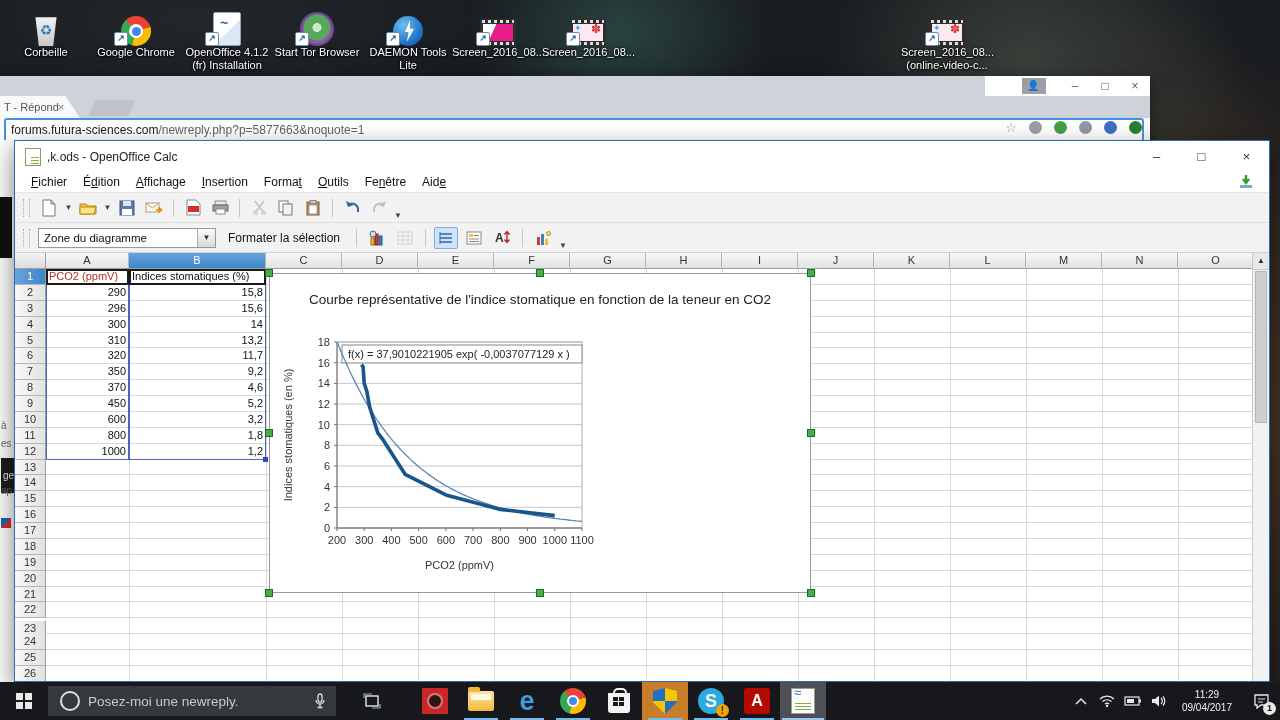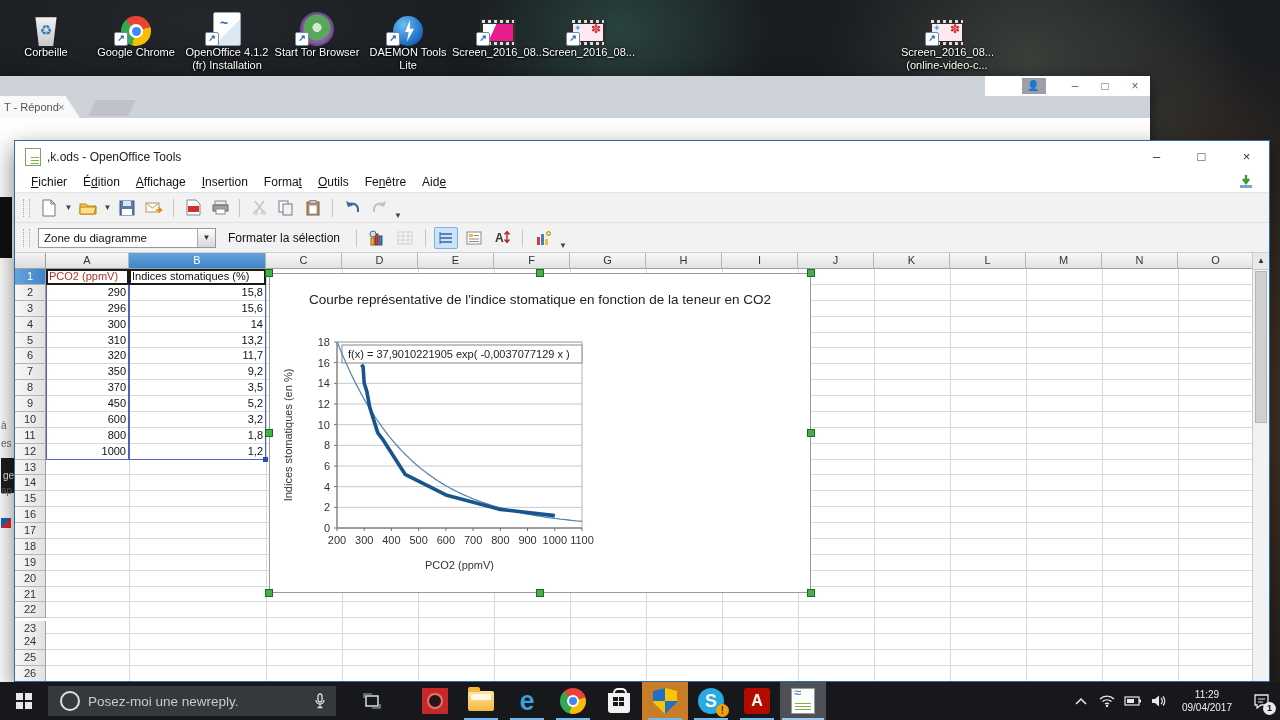--- a/index.html
+++ b/index.html
@@ -266,34 +266,49 @@
     <div class="cw-profile">👤</div>
     <div class="cw-btn">–</div>
     <div class="cw-btn">□</div>
     <div class="cw-btn">×</div>
   </div>
   <div class="cw-tab">
     <span class="cw-tab-title">T - Répond</span>
     <span class="cw-tab-close">×</span>
   </div>
   <div class="cw-newtab"></div>
+  <div class="cw-urlrow">
+    <div class="cw-omni">
+      <span class="cw-url">
+        <span class="domain">forums.futura-sciences.com</span><span class="path">/newreply.php?p=5877663&amp;noquote=1</span>
+      </span>
+    </div>
+    <div class="cw-exts">
+      <span class="cw-star">☆</span>
+      <span class="ext-dot" style="background:#9aa0a6"></span>
+      <span class="ext-dot" style="background:#43a047"></span>
+      <span class="ext-dot" style="background:#8d99a6"></span>
+      <span class="ext-dot" style="background:#3f6fc4"></span>
+      <span class="ext-dot" style="background:#2e7d32"></span>
+    </div>
+  </div>
   <div class="cw-page-sliver">
     <div class="frag-black"></div>
     <span class="frag" style="top:280px">à</span>
     <span class="frag" style="top:298px">es</span>
     <span class="frag frag-dark" style="top:318px">ge</span>
     <span class="frag" style="top:345px">ap</span>
     <span class="frag-icon"></span>
   </div>
 </div>
 
 <div id="calc-win">
   <div class="ca-titlebar">
     <div class="ca-doc-icon"></div>
-    <div class="ca-title">,k.ods - OpenOffice Tools</div>
+    <div class="ca-title">,k.ods - OpenOffice Calc</div>
     <div class="ca-ctrls">
       <div class="ca-btn">–</div>
       <div class="ca-btn">□</div>
       <div class="ca-btn">×</div>
     </div>
   </div>
   <div class="ca-menubar">
     <div class="ca-menu"><span class="u">F</span><span>i</span><span>c</span><span>h</span><span>i</span><span>e</span><span>r</span></div>
       <div class="ca-menu"><span>É</span><span class="u">d</span><span>i</span><span>t</span><span>i</span><span>o</span><span>n</span></div>
       <div class="ca-menu"><span class="u">A</span><span>f</span><span>f</span><span>i</span><span>c</span><span>h</span><span>a</span><span>g</span><span>e</span></div>
@@ -515,21 +530,21 @@
         <div class="cell num" style="left: 114px; top: 47.76px; width: 137px; height: 15.88px;">15,6</div>
         <div class="cell num" style="left: 31px; top: 63.64px; width: 83px; height: 15.88px;">300</div>
         <div class="cell num" style="left: 114px; top: 63.64px; width: 137px; height: 15.88px;">14</div>
         <div class="cell num" style="left: 31px; top: 79.52px; width: 83px; height: 15.88px;">310</div>
         <div class="cell num" style="left: 114px; top: 79.52px; width: 137px; height: 15.88px;">13,2</div>
         <div class="cell num" style="left: 31px; top: 95.4px; width: 83px; height: 15.88px;">320</div>
         <div class="cell num" style="left: 114px; top: 95.4px; width: 137px; height: 15.88px;">11,7</div>
         <div class="cell num" style="left: 31px; top: 111.28px; width: 83px; height: 15.88px;">350</div>
         <div class="cell num" style="left: 114px; top: 111.28px; width: 137px; height: 15.88px;">9,2</div>
         <div class="cell num" style="left: 31px; top: 127.16px; width: 83px; height: 15.88px;">370</div>
-        <div class="cell num" style="left: 114px; top: 127.16px; width: 137px; height: 15.88px;">3,5</div>
+        <div class="cell num" style="left: 114px; top: 127.16px; width: 137px; height: 15.88px;">4,6</div>
         <div class="cell num" style="left: 31px; top: 143.04px; width: 83px; height: 15.88px;">450</div>
         <div class="cell num" style="left: 114px; top: 143.04px; width: 137px; height: 15.88px;">5,2</div>
         <div class="cell num" style="left: 31px; top: 158.92px; width: 83px; height: 15.88px;">600</div>
         <div class="cell num" style="left: 114px; top: 158.92px; width: 137px; height: 15.88px;">3,2</div>
         <div class="cell num" style="left: 31px; top: 174.8px; width: 83px; height: 15.88px;">800</div>
         <div class="cell num" style="left: 114px; top: 174.8px; width: 137px; height: 15.88px;">1,8</div>
         <div class="cell num" style="left: 31px; top: 190.68px; width: 83px; height: 15.88px;">1000</div>
         <div class="cell num" style="left: 114px; top: 190.68px; width: 137px; height: 15.88px;">1,2</div>
       </div>
     <div id="selection-layer">

